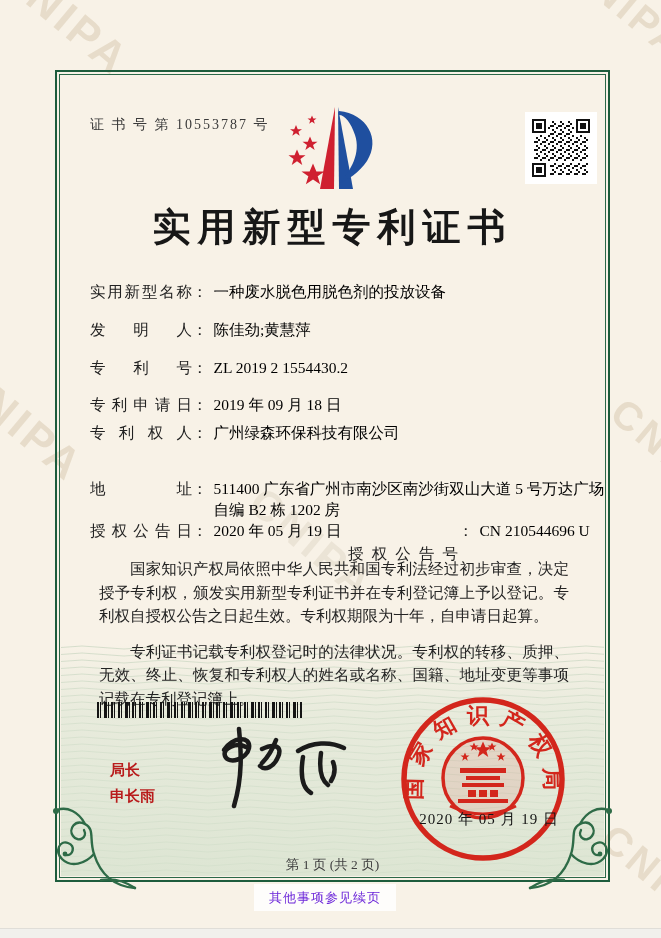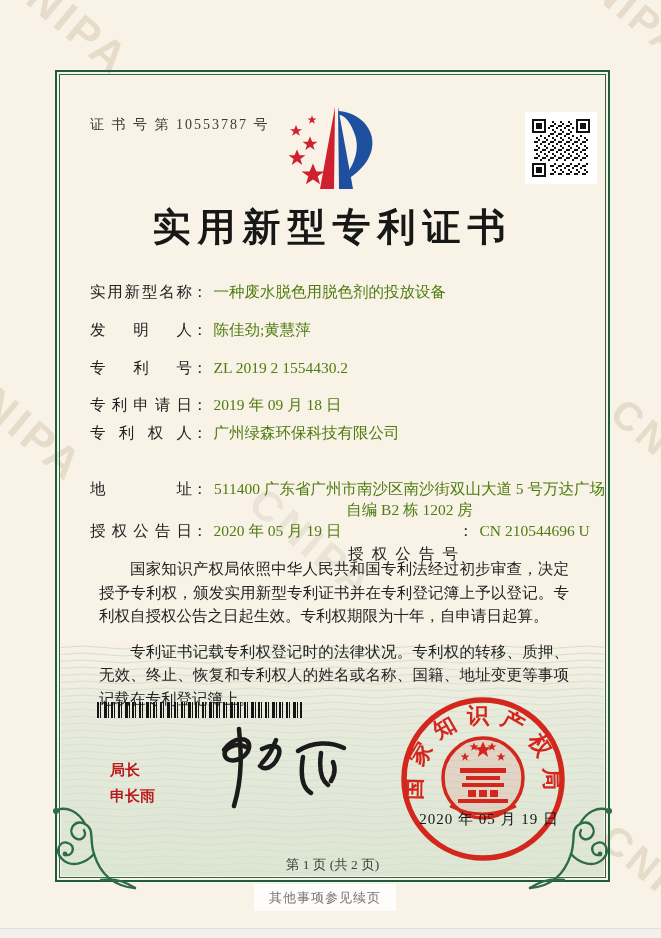--- a/index.html
+++ b/index.html
@@ -29,21 +29,21 @@
   .logo{position:absolute;left:226px;top:31px;}
   .qr-wrap{position:absolute;left:468px;top:40px;width:72px;height:72px;background:#fff;
            display:flex;align-items:center;justify-content:center;}
 
   .title{position:absolute;left:0;right:0;top:130px;text-align:center;
          font-size:38px;font-weight:bold;letter-spacing:7px;color:#171717;}
 
   .row{position:absolute;left:33px;display:flex;font-size:15.5px;line-height:21px;}
   .lbl{display:inline-block;width:102px;text-align:justify;text-align-last:justify;color:#222;}
   .colon{margin-right:6px;color:#222;}
-  .val{color:#4d7c0f;text-align:center;}
+  .val{color:#000000;}
   .val-wrap{width:392px;}
   .pair2{position:absolute;left:258px;top:0;display:flex;}
 
   .paras{position:absolute;left:30px;top:473px;width:494px;font-size:15.5px;
          line-height:23.5px;text-align:justify;color:#232323;}
   .paras p{margin:12px;text-indent:2em;}
 
   .barcode{position:absolute;left:40px;top:630px;width:206px;height:16px;
     background:repeating-linear-gradient(90deg,
       #141414 0 2px,transparent 2px 3px,
@@ -63,21 +63,21 @@
 
   .pageinfo{position:absolute;left:0;right:0;top:784px;text-align:center;
        font-size:13.5px;color:#404040;}
 
   .flourish{position:absolute;pointer-events:none;}
   .fl-left{left:-14px;bottom:-12px;}
   .fl-right{right:-14px;bottom:-12px;transform:scaleX(-1);}
 
   .footer-note{position:absolute;left:254px;top:884px;width:142px;height:27px;
        background:#fefdfb;display:flex;align-items:center;justify-content:center;
-       font-size:13px;color:#737373;letter-spacing:1px;}
+       font-size:13px;color:#6d28d9;letter-spacing:1px;}
   .bottom-band{position:absolute;left:0;right:0;bottom:0;height:9px;background:#f1f0ec;
        border-top:1px solid #e0ded8;}
 </style>
 </head>
 <body>
 
 <div class="page">
 
   <div class="wm" style="left:-12px;top:-8px;font-size:44px;">CNIPA</div>
   <div class="wm" style="left:556px;top:-16px;font-size:40px;">CNIPA</div>

